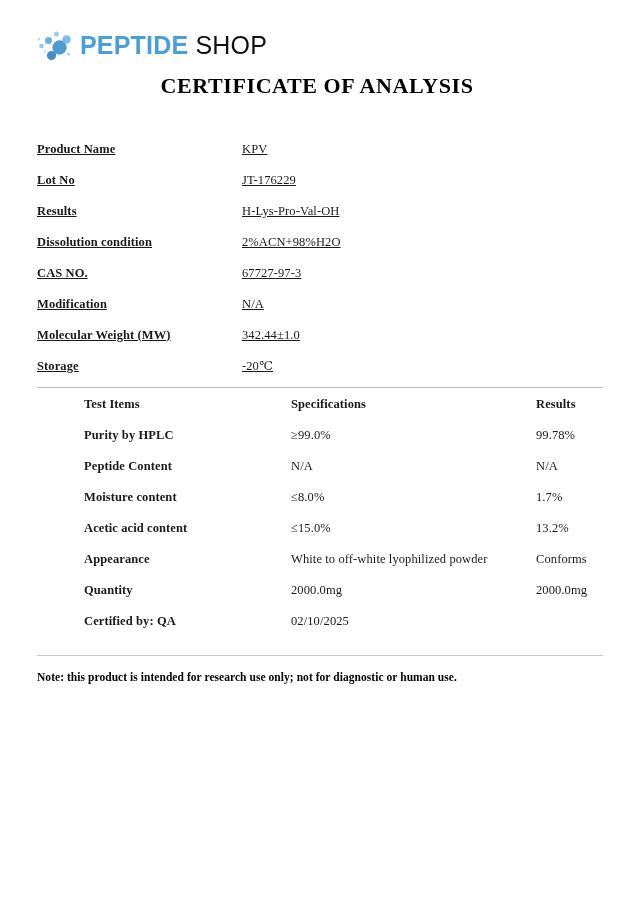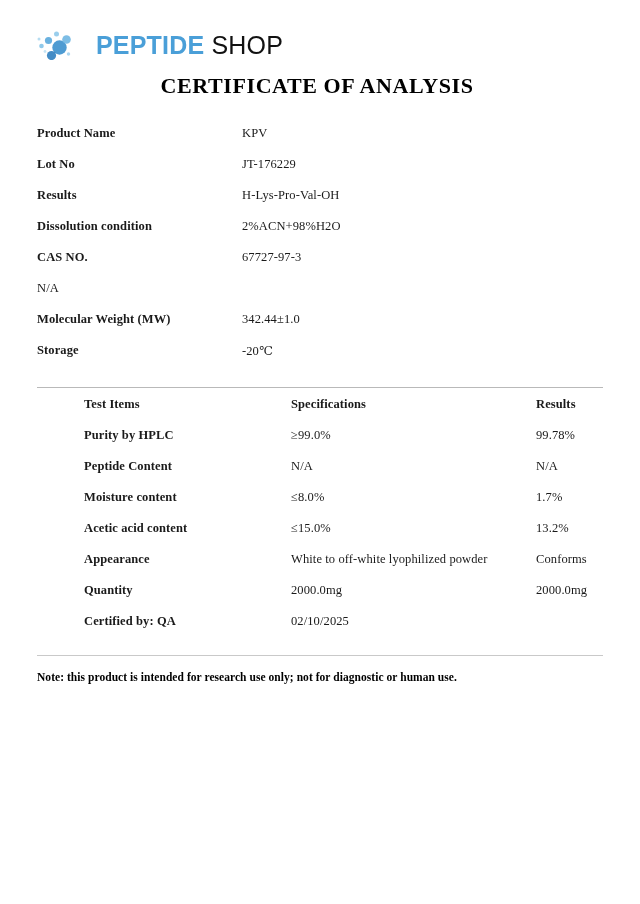--- a/index.html
+++ b/index.html
@@ -21,21 +21,21 @@
     inset: 0;
     background: #ffffff;
     padding: 0;
   }
 
   
   .header {
     padding: 30px 0 0 37px;
     display: flex;
     align-items: center;
-    gap: 25px;
+    gap: 9px;
   }
   .logo-mark {
     width: 34px;
     height: 30px;
     flex: 0 0 auto;
     display: block;
   }
   .logo-text {
     font-family: "Liberation Sans", "DejaVu Sans", sans-serif;
     font-size: 25px;
@@ -64,22 +64,23 @@
     color: #000000;
   }
 
   
   .info-block {
     margin-top: 27px;
     padding: 0 37px;
   }
   .info-row {
     display: flex;
-    align-items: flex-start;
+    align-items: flex-end;
     height: 31px;
+    text-decoration: underline;
   }
   .info-label {
     width: 205px;
     flex: 0 0 205px;
     font-weight: bold;
     font-size: 12.5px;
     letter-spacing: 0.1px;
   }
   .info-value {
     font-size: 12.5px;
@@ -179,20 +180,21 @@
     </div>
     <div class="info-row">
       <div class="info-label">Dissolution condition</div>
       <div class="info-value">2%ACN+98%H2O</div>
     </div>
     <div class="info-row">
       <div class="info-label">CAS NO.</div>
       <div class="info-value">67727-97-3</div>
     </div>
     <div class="info-row">
+      <div class="info-label">Modification</div>
       <div class="info-value">N/A</div>
     </div>
     <div class="info-row">
       <div class="info-label">Molecular Weight (MW)</div>
       <div class="info-value">342.44±1.0</div>
     </div>
     <div class="info-row">
       <div class="info-label">Storage</div>
       <div class="info-value">-20℃</div>
     </div>

